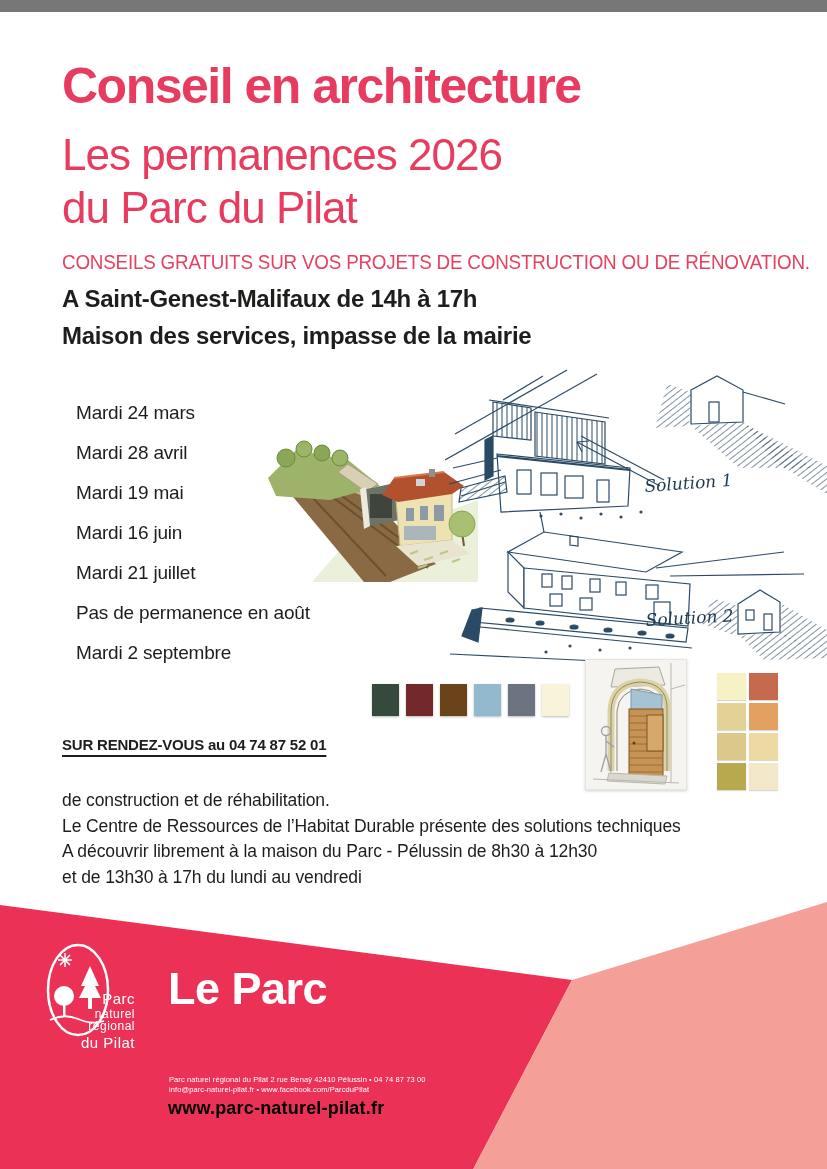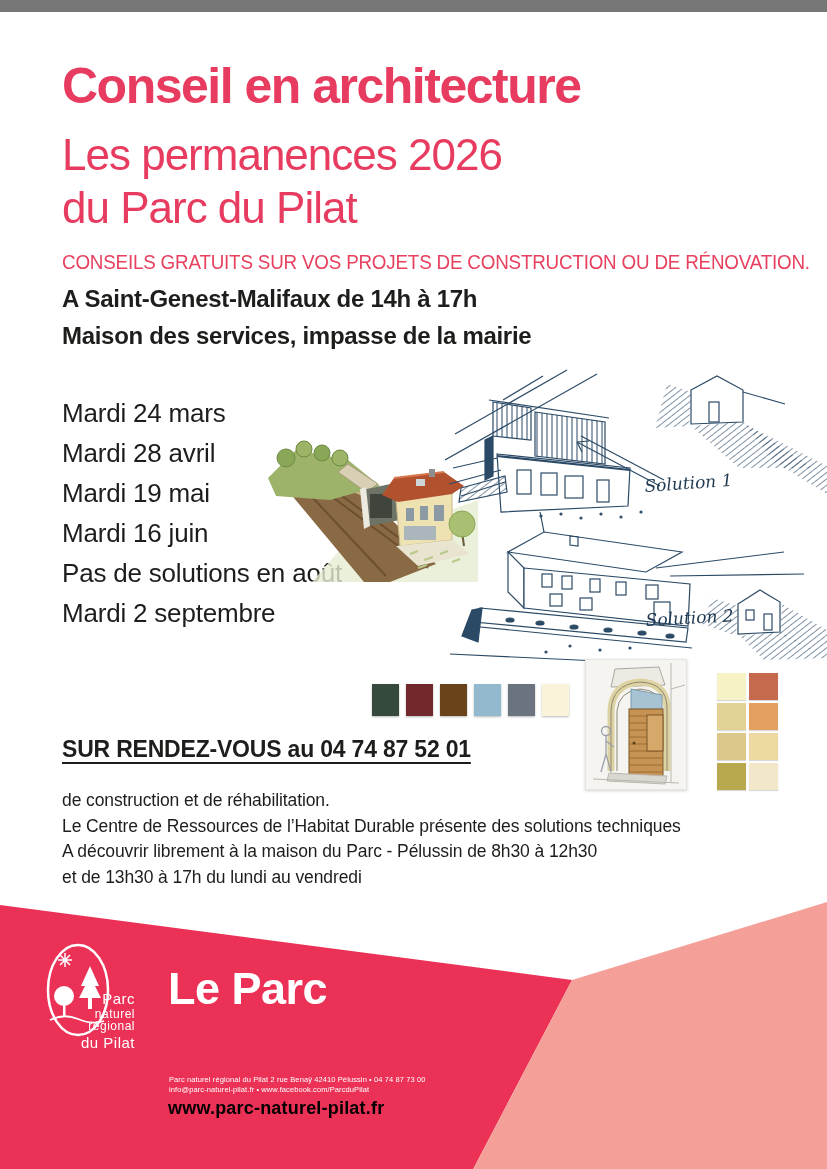--- a/index.html
+++ b/index.html
@@ -11,30 +11,30 @@
   }
   
   .header { position:absolute; left:62px; top:44px; }
   .title { font-size:50px; font-weight:bold; letter-spacing:-1.5px; color:#e73c5f; line-height:60px; }
   .subtitle { font-size:44px; font-weight:normal; letter-spacing:-1px; color:#e73c5f; line-height:53px; margin-top:12px; }
   .tagline { margin-top:17px; font-size:20px; color:#e7415f; letter-spacing:-0.2px;
              display:inline-block; transform:scaleX(.94); transform-origin:left; white-space:nowrap; }
   
   .location { position:absolute; left:62px; top:268px; font-size:24px; font-weight:bold; line-height:37px; letter-spacing:-0.3px; }
   
-  .dates { position:absolute; left:62px; top:381px; font-size:26px; letter-spacing:-0.2px; }
+  .dates { position:absolute; left:76px; top:381px; font-size:19px; letter-spacing:-0.2px; }
   .date-line { line-height:40px; height:40px; }
   
   .m-swatches { position:absolute; left:372px; top:672px; display:flex; gap:7px; }
   .m-swatch { width:27px; height:32px; box-shadow:0 1px 2px rgba(0,0,0,.28); }
   
   .palette { position:absolute; left:717px; top:661px; display:grid; grid-template-columns:29px 29px; grid-auto-rows:27px; gap:3px; }
   .p-cell { width:29px; height:27px; box-shadow:0 1px 1px rgba(0,0,0,.15); }
   
-  .appointment { position:absolute; left:62px; top:724px; font-size:23px; font-weight:bold;
+  .appointment { position:absolute; left:62px; top:724px; font-size:15px; font-weight:bold;
                  text-decoration:underline; text-underline-offset:5px; text-decoration-thickness:2px; letter-spacing:-0.2px; }
   
   .info { position:absolute; left:62px; top:776px; font-size:17.5px; line-height:25.5px; letter-spacing:-0.1px; }
   .info span { display:block; }
   
   .sketch1 { position:absolute; left:445px; top:352px; }
   .sketch2 { position:absolute; left:450px; top:498px; }
   .aquarelle { position:absolute; left:268px; top:422px; }
   .door { position:absolute; left:585px; top:647px; box-shadow:0 1px 3px rgba(0,0,0,.18); }
   
@@ -63,21 +63,22 @@
   <div class="location">
     <div>A Saint-Genest-Malifaux de 14h à 17h</div>
     <div>Maison des services, impasse de la mairie</div>
   </div>
 
   <div class="dates">
       <div class="date-line">Mardi 24 mars</div>
       <div class="date-line">Mardi 28 avril</div>
       <div class="date-line">Mardi 19 mai</div>
       <div class="date-line">Mardi 16 juin</div>
-      <div class="date-line">Pas de solutions en août</div>
+      <div class="date-line">Mardi 21 juillet</div>
+      <div class="date-line">Pas de permanence en août</div>
       <div class="date-line">Mardi 2 septembre</div>
     </div>
 
   <svg class="aquarelle" width="210" height="148" viewBox="0 0 210 148">
     <polygon points="70,118 210,66 210,148 44,148" fill="#e6ecd2" opacity="0.8"></polygon>
     <polygon points="34,36 100,62 168,130 122,148 96,148 16,52" fill="#8a6a44"></polygon>
     <path d="M36,42 L160,134 M30,48 L118,142 M44,40 L164,128" stroke="#5e4426" stroke-width="2" fill="none" opacity="0.7"></path>
     <path d="M34,36 L100,62" stroke="#c9b089" stroke-width="4" fill="none"></path>
     <polygon points="0,44 28,16 80,26 112,52 62,66 8,62" fill="#9db36a"></polygon>
     <circle cx="18" cy="24" r="9" fill="#8aa657" stroke="#6d8a42"></circle>

